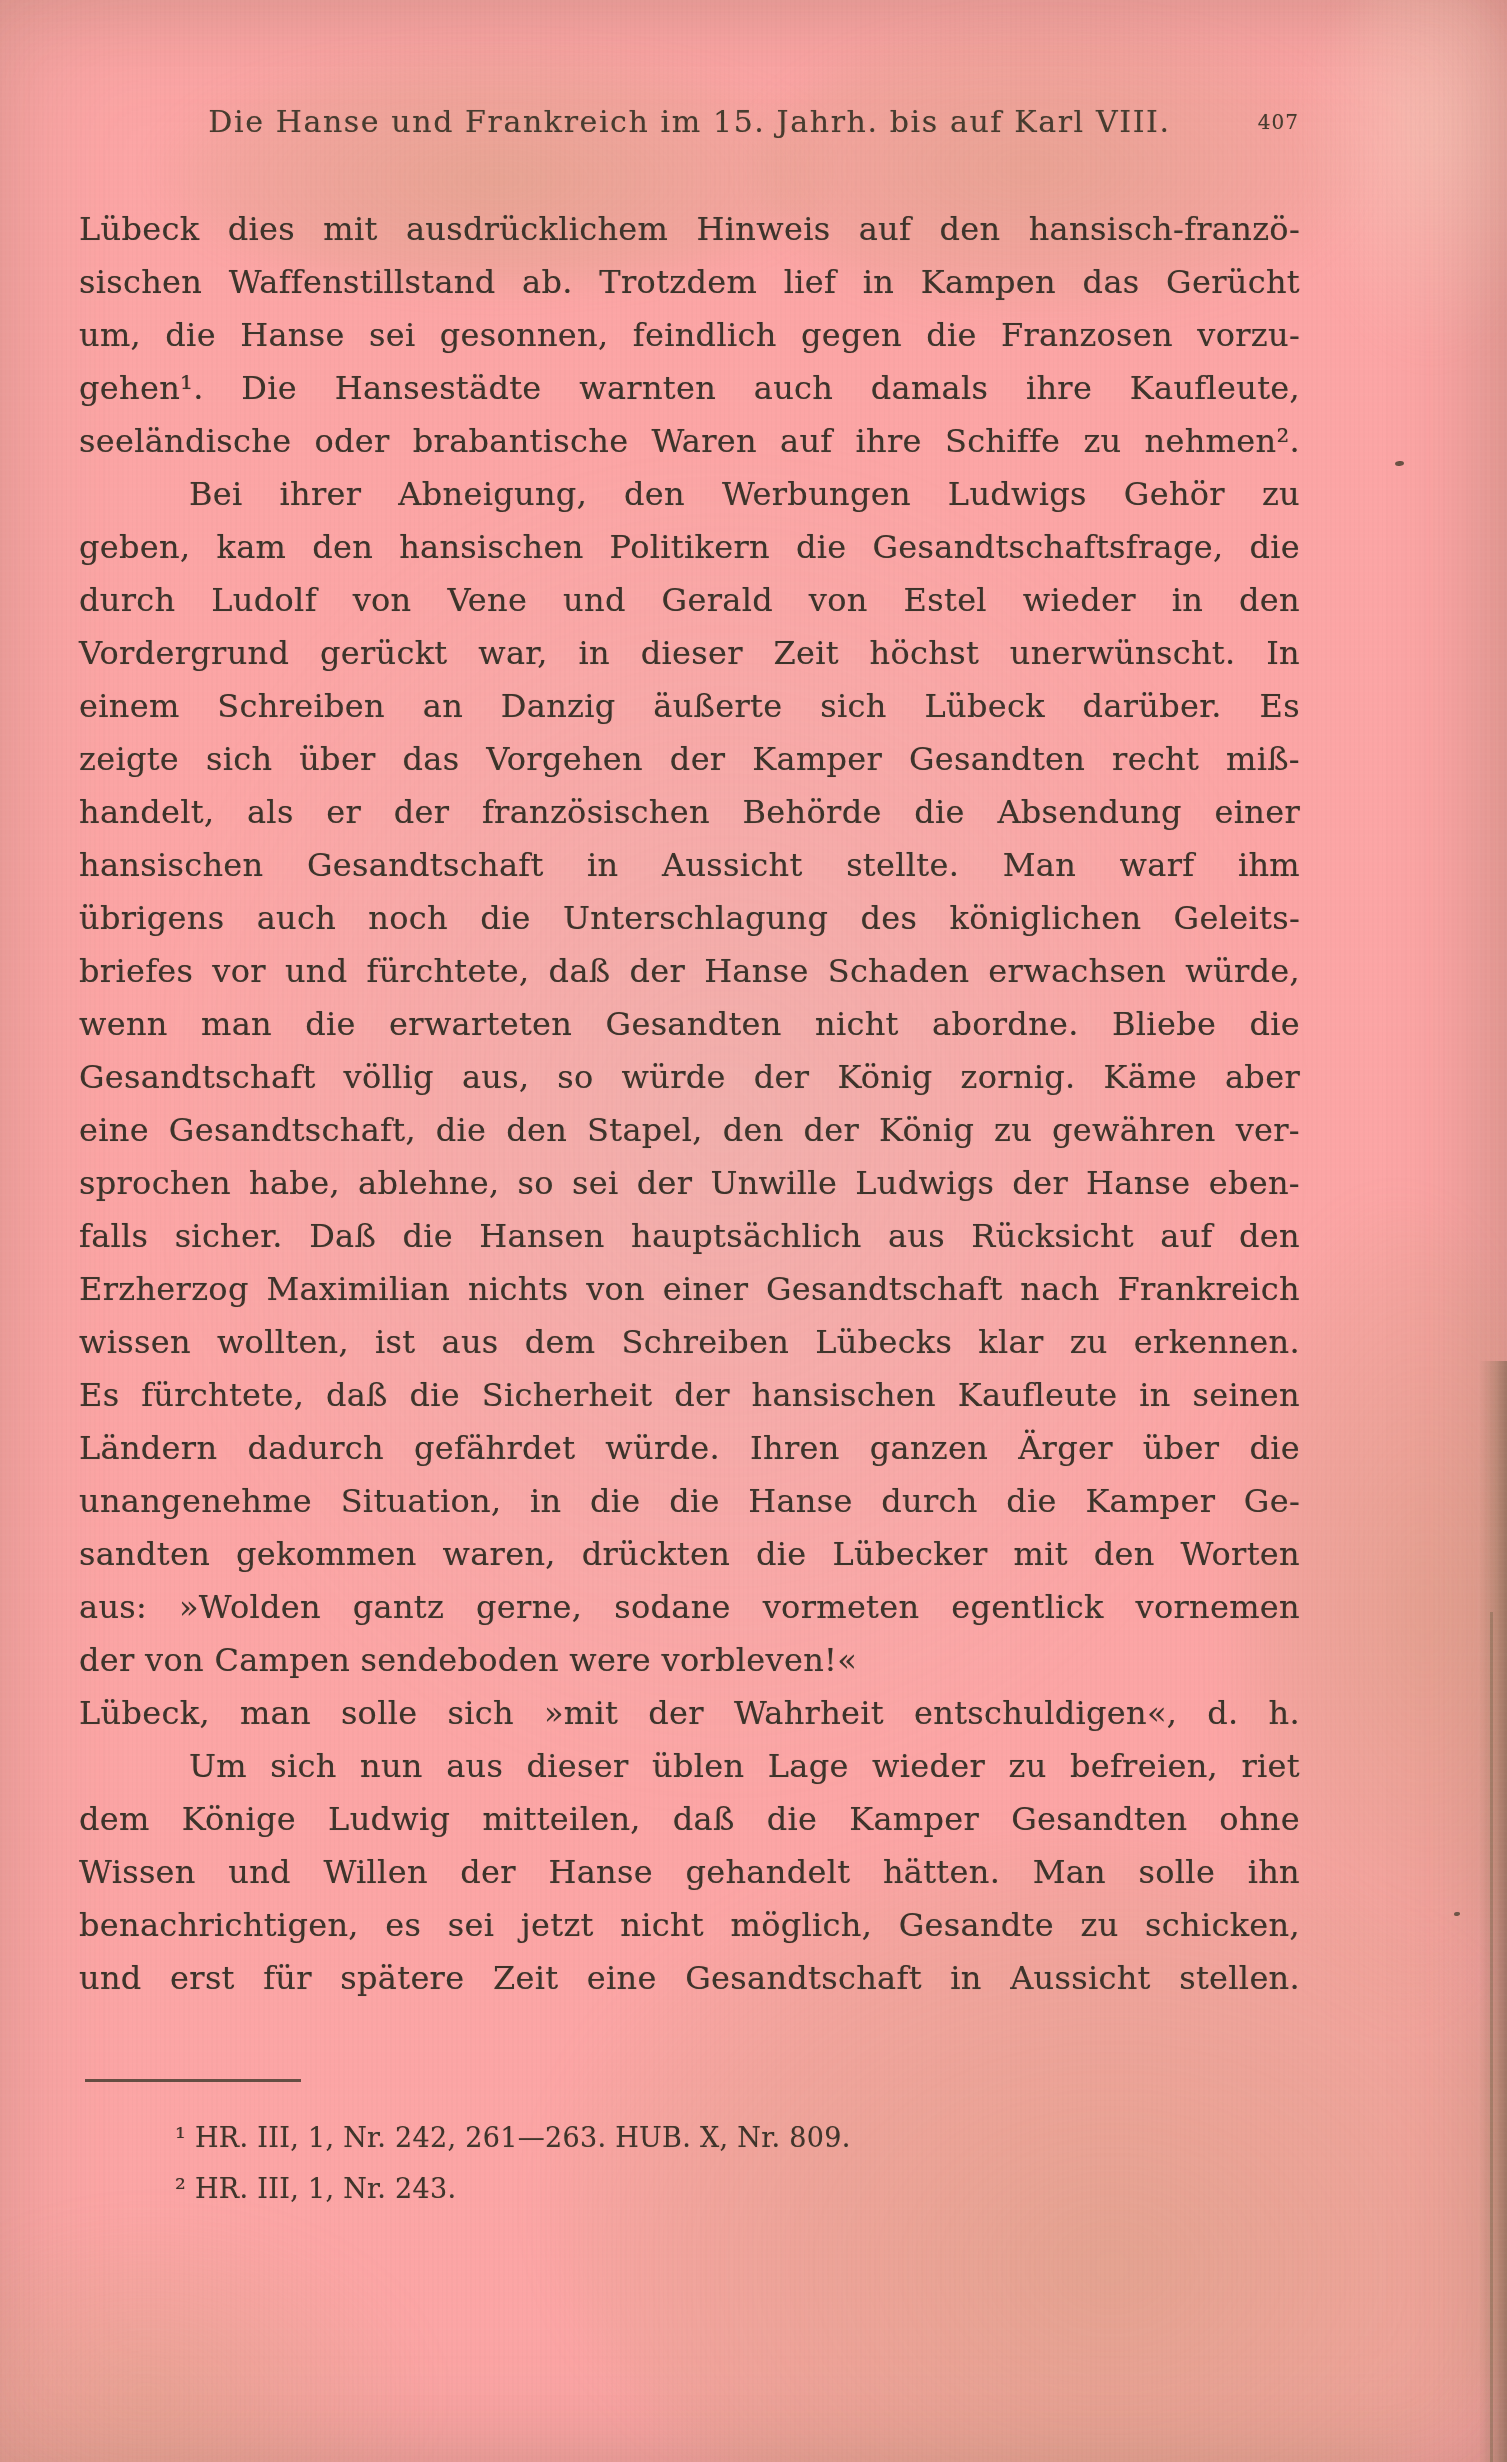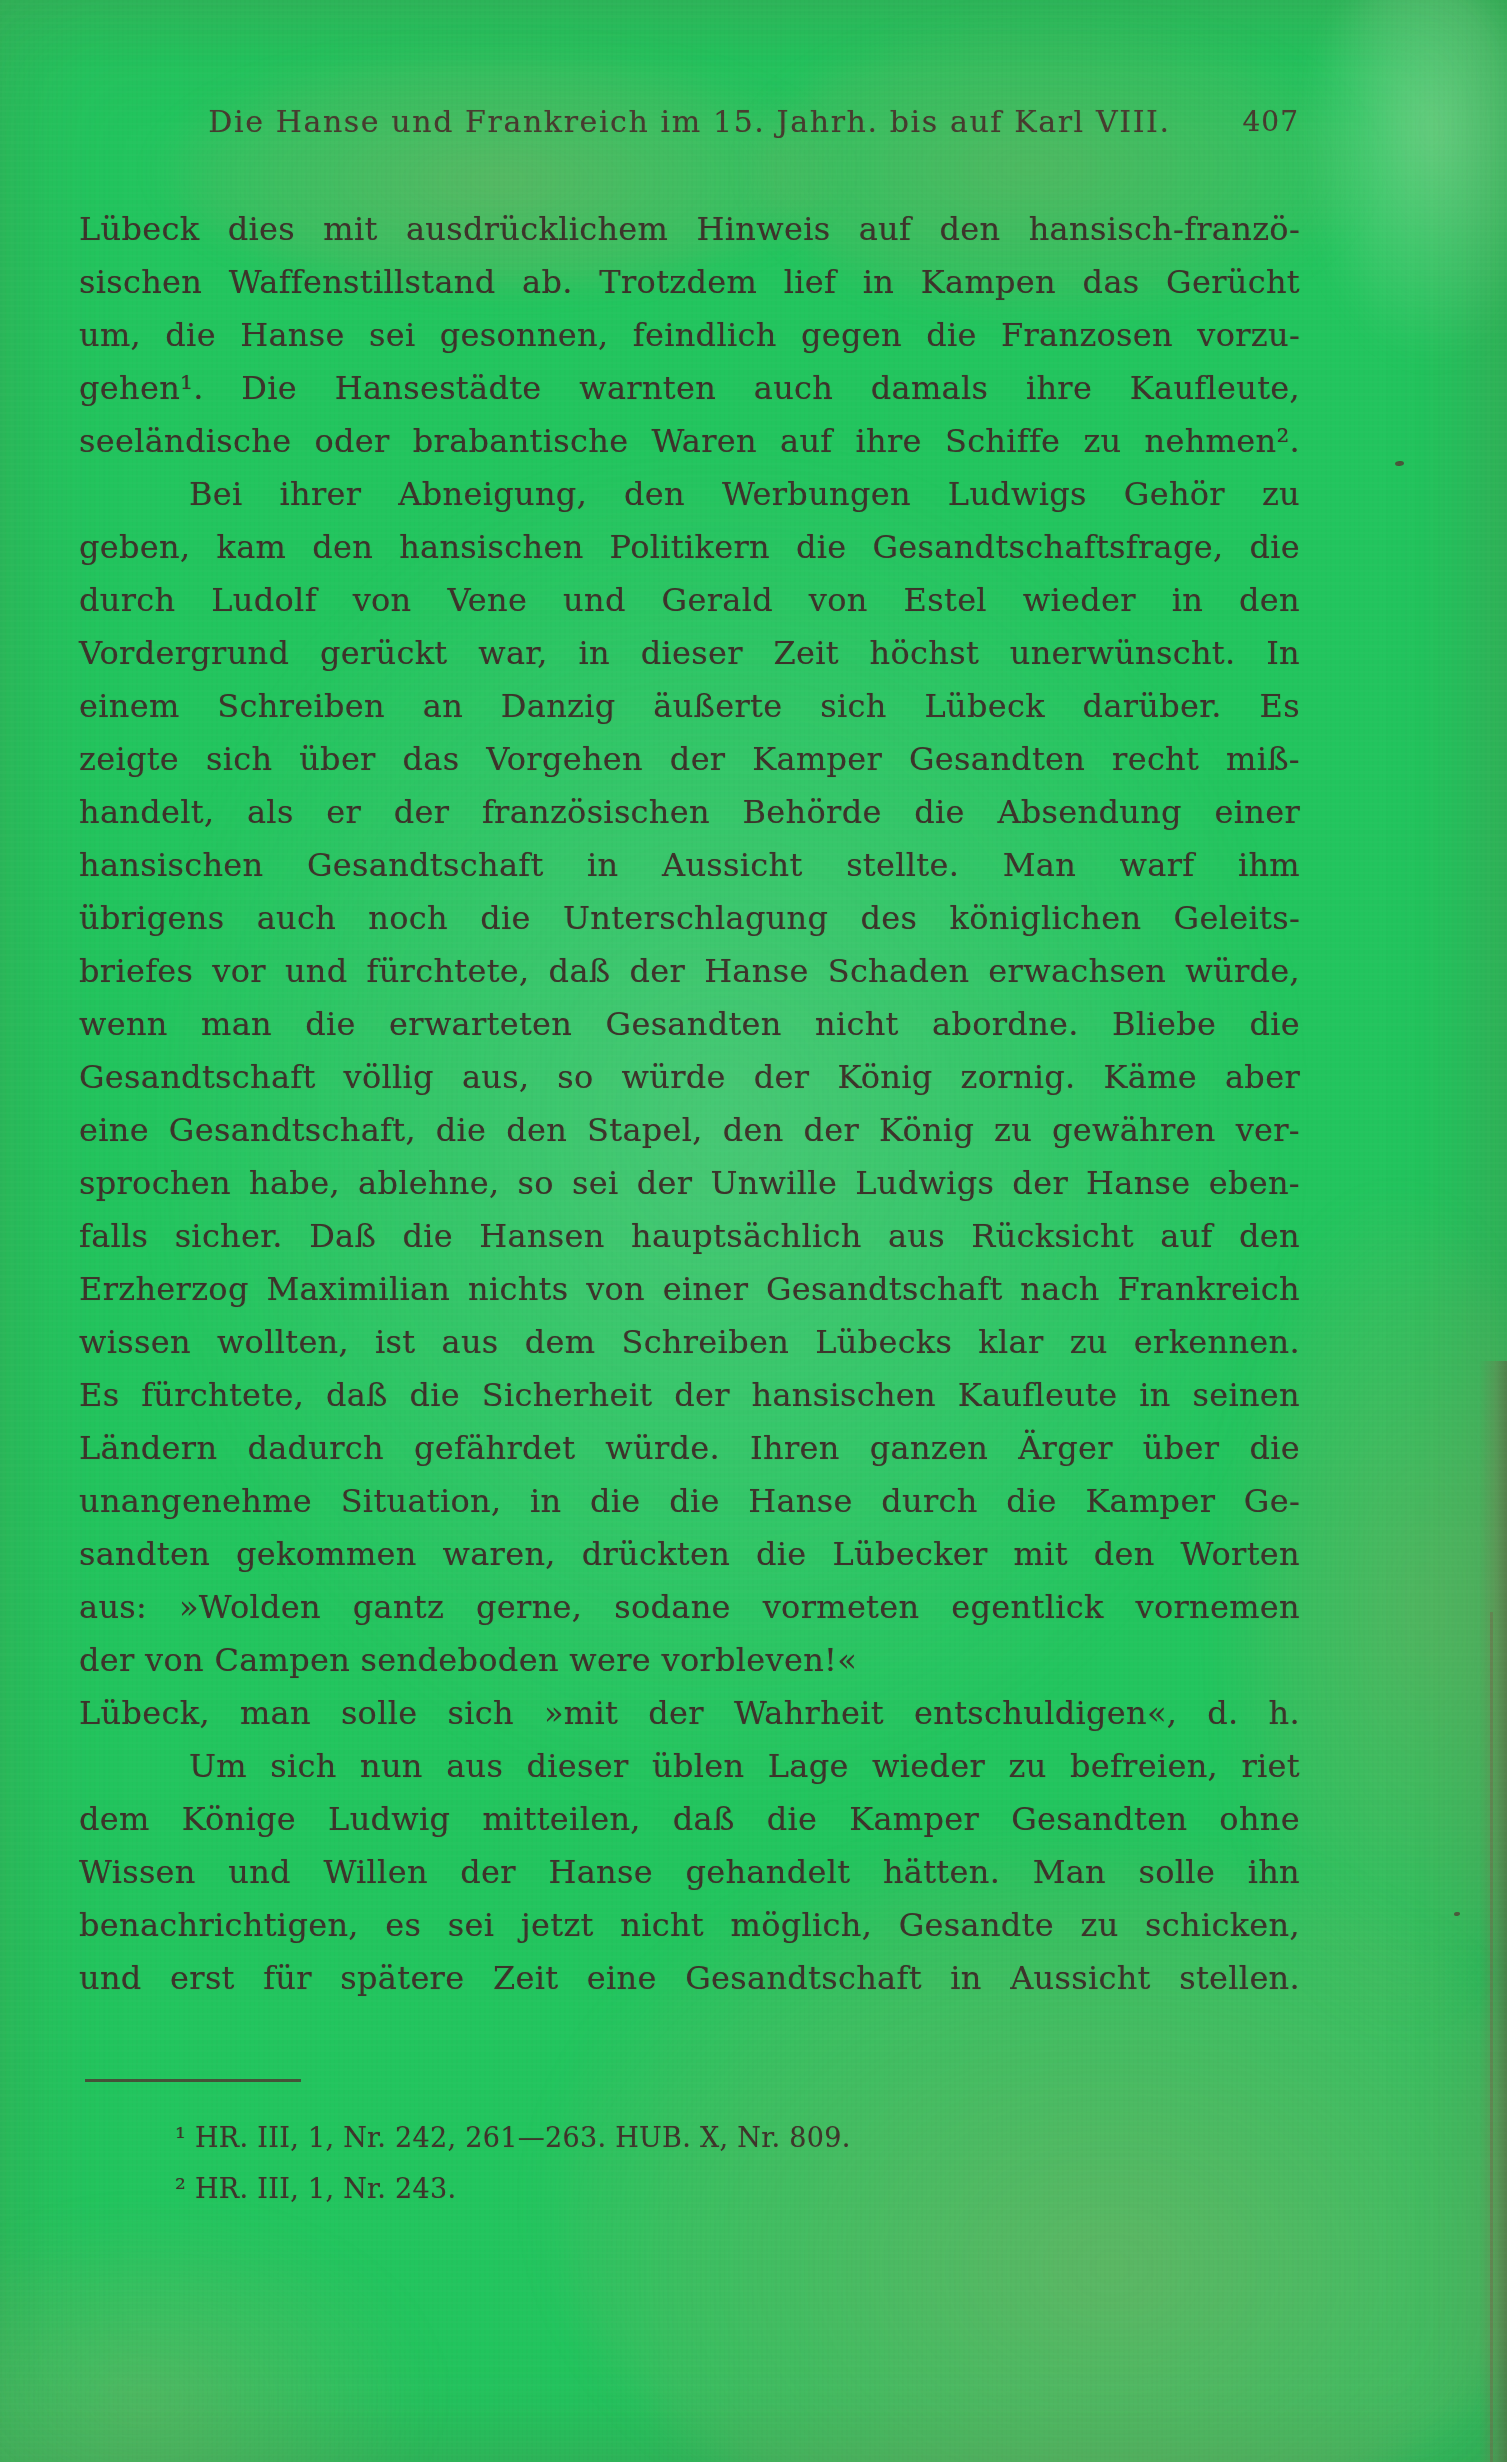--- a/index.html
+++ b/index.html
@@ -1,19 +1,19 @@
 <!DOCTYPE html>
 <html style="font-size:8.4px"><head>
 <meta charset="utf-8">
 <style>
   html,body{margin:0;padding:0;background:#8a7d63;}
   .page{
     position:relative;
     width:1508px;height:2462px;
-    background-color:#22c55e;
+    background-color:#fca5a5;
     overflow:hidden;
     font-family:"DejaVu Serif", serif;
     box-shadow:inset 0 0 126px rgba(112,94,66,.20), inset -26px 0 73px rgba(112,94,66,.14);
   }
   
   .stain{position:absolute;border-radius:50%;pointer-events:none;}
   .stain-top-left{left:157px;top:47px;width:681px;height:241px;
     background:radial-gradient(ellipse at 50% 55%, rgba(189,160,111,.34), rgba(189,160,111,.14) 55%, transparent 75%);
     filter:blur(13.6px);}
   .stain-top-right{left:759px;top:21px;width:602px;height:293px;
@@ -45,21 +45,21 @@
     background:rgba(116,100,74,.42);pointer-events:none;}
   .speck{position:absolute;background:#4f4233;border-radius:50%;}
   .speck-a{left:1395px;top:461px;width:9px;height:4.7px;transform:rotate(-8deg);opacity:.85;}
   .speck-b{left:1454px;top:1912px;width:5.8px;height:3.7px;transform:rotate(-10deg);opacity:.8;}
 
   
   .running-header{position:absolute;left:79px;top:103px;width:1221px;height:38px;
     color:#463b2e;}
   .running-header .title{display:block;text-align:center;font-size:30px;letter-spacing:1.6px;
     line-height:38px;text-shadow:0 0 0.8px rgba(70,59,46,.45);}
-  .running-header .pageno{position:absolute;right:1px;top:0;font-size:28px;letter-spacing:1px;
+  .running-header .pageno{position:absolute;right:1px;top:0;font-size:20px;letter-spacing:1px;
     line-height:38px;text-shadow:0 0 0.8px rgba(70,59,46,.45);text-align:center;}
   .bodytext{position:absolute;left:79px;top:203px;width:1221px;color:#3c332a;}
   .line{height:53px;line-height:53px;font-size:32px;letter-spacing:0.3px;
     text-align:justify;text-align-last:justify;
     text-shadow:0 0 0.8px rgba(60,50,40,.40);white-space:normal;}
   .line.indent{text-indent:110px;}
   .line.no-just{text-align:center;text-align-last:left;}
   .footnote-rule{position:absolute;left:85px;top:2079px;width:216px;height:2.6px;
     background:#4a3e31;opacity:.85;}
   .footnotes{position:absolute;left:79px;top:2112px;width:1221px;color:#3e342a;}

